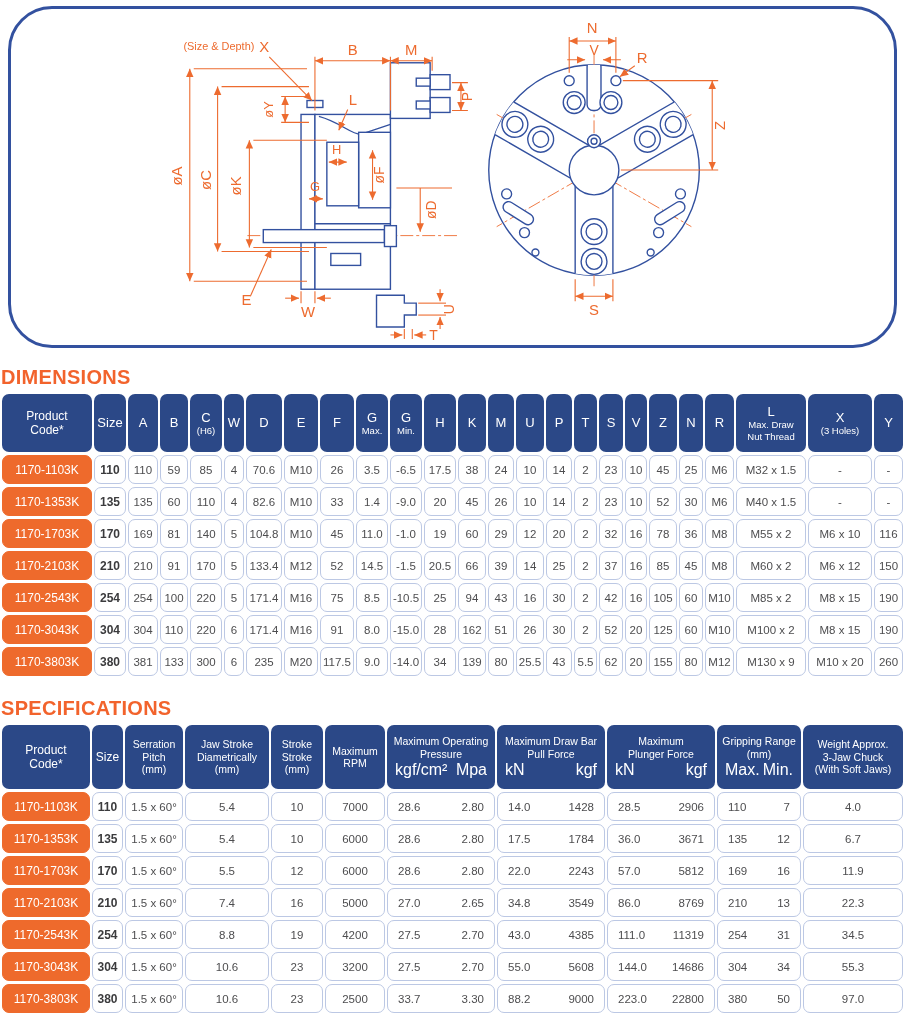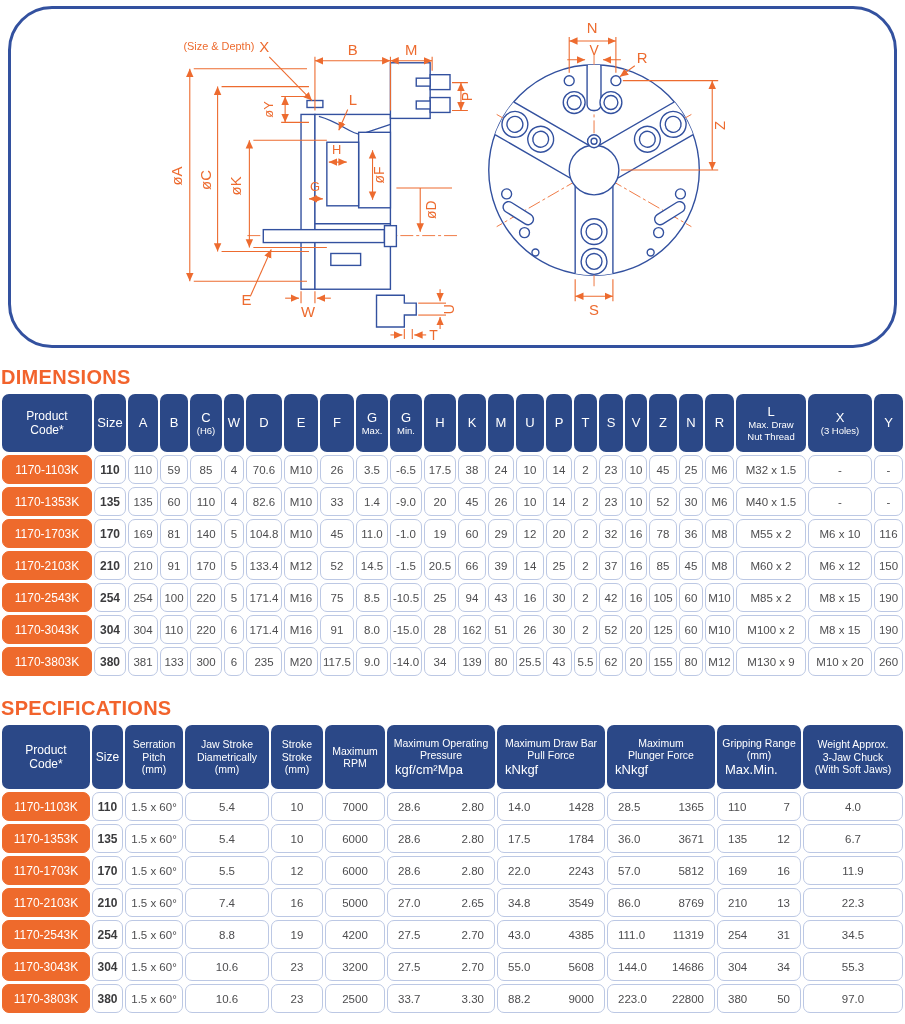--- a/index.html
+++ b/index.html
@@ -11,21 +11,21 @@
   .section-title{color:#F2632C;font-size:20px;font-weight:bold;letter-spacing:.3px;margin:18px 0 2px 1px;}
 
   table{width:905px;border-collapse:separate;border-spacing:2px 3px;table-layout:fixed;}
   th{background:#2B4887;color:#fff;border-radius:7px;vertical-align:middle;padding:2px 1px;font-weight:normal;}
   td{background:#fff;border:1px solid #BCC8E4;border-radius:7px;text-align:center;color:#4D4D4F;
      font-size:11.5px;height:25px;padding:1px;overflow:hidden;white-space:nowrap;}
   td.code{background:#EE6A2C;border-color:#EE6A2C;color:#fff;font-size:12px;}
   td.size{font-weight:bold;color:#3B3B3D;font-size:12px;}
   td.pair>div{display:flex;justify-content:space-between;padding:0 9px;gap:24px;}
   .h-line{line-height:1.18;text-align:center;}
-  .h-subs{display:flex;padding:1px 7px 0 7px;font-size:13px;}
+  .h-subs{display:flex;justify-content:space-between;padding:1px 7px 0 7px;font-size:16px;}
 
   .t-dims th{height:54px;}
   .t-dims th .h-line:first-child{font-size:13px;}
   .t-dims th .h-line:not(:first-child){font-size:9.5px;}
   .t-dims th:first-child .h-line{font-size:12px;}
   .t-specs th{height:60px;}
   .t-specs th .h-line{font-size:10.5px;}
   .t-specs th:first-child .h-line,.t-specs th:nth-child(2) .h-line{font-size:12px;}
 
   .bl{fill:none;stroke:#33519F;stroke-width:1.4;}
@@ -620,21 +620,21 @@
         </td>
         <td class="pair">
           <div>
             <span>14.0</span>
             <span>1428</span>
           </div>
         </td>
         <td class="pair">
           <div>
             <span>28.5</span>
-            <span>1365</span>
+            <span>2906</span>
           </div>
         </td>
         <td class="pair">
           <div>
             <span>110</span>
             <span>7</span>
           </div>
         </td>
         <td>4.0</td>
       </tr>

